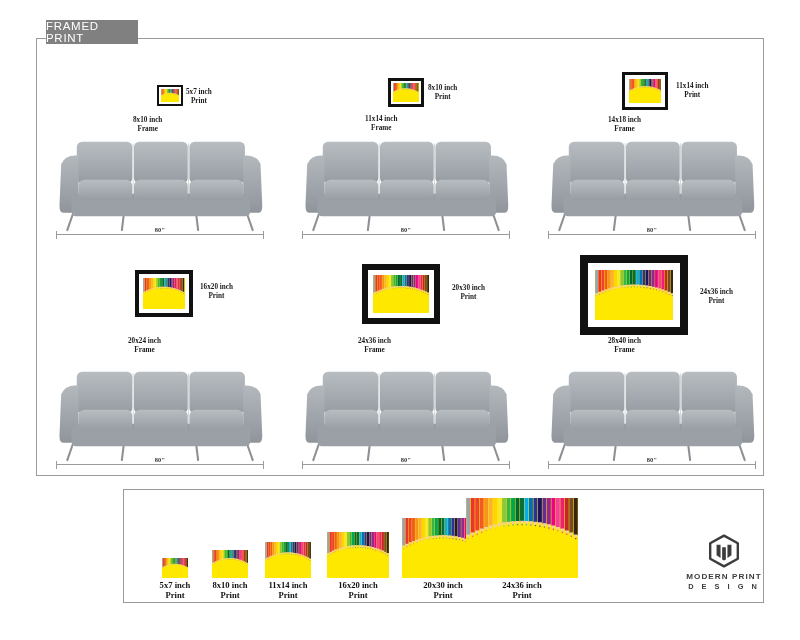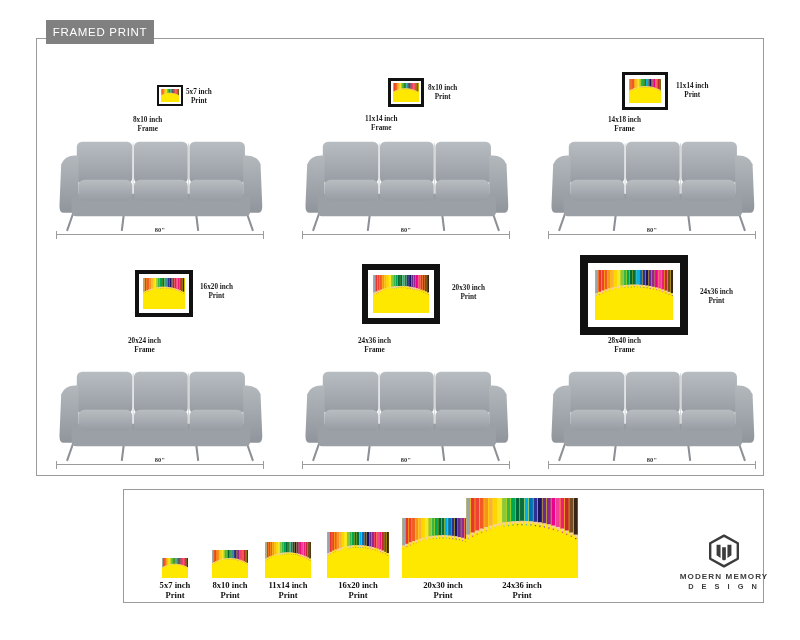--- a/index.html
+++ b/index.html
@@ -15,21 +15,21 @@
   #framed-panel{left:36px;top:38px;width:728px;height:438px;}
   #print-panel{left:123px;top:489px;width:641px;height:114px;}
 
   .tab{
     position:absolute;background:#808080;color:#ffffff;
     font-family:"Liberation Sans", sans-serif;
     font-size:11.5px;letter-spacing:.7px;
     display:flex;align-items:center;justify-content:center;
     box-sizing:border-box;
   }
-  #tab-framed{left:46px;top:20px;width:108px;height:24px;}
+  #tab-framed{left:46px;top:20px;width:92px;height:24px;}
   #tab-print{left:656px;top:489px;width:108px;height:24px;}
   .frame-box{
     position:absolute;background:#111;
     display:flex;align-items:center;justify-content:center;
     box-sizing:border-box;
   }
   .frame-mat{background:#fff;width:100%;height:100%;box-sizing:border-box;
              display:flex;align-items:center;justify-content:center;}
   .art{position:relative;overflow:hidden;background:#ffe800;}
 
@@ -1465,17 +1465,17 @@
 
   <div id="logo">
     <div class="mark">
       <svg viewBox="0 0 64 64" width="34" height="34" aria-hidden="true">
         <path d="M32 3 L58 17.5 L58 46.5 L32 61 L6 46.5 L6 17.5 Z" fill="none" stroke="#3c3c3c" stroke-width="4.5" stroke-linejoin="round"></path>
         <path d="M18 20 L18 40 L25.5 45 L25.5 20 Z" fill="#3c3c3c"></path>
         <path d="M46 20 L46 40 L38.5 45 L38.5 20 Z" fill="#3c3c3c"></path>
         <path d="M28.5 25 L35.5 25 L35.5 48 L32 50 L28.5 48 Z" fill="#3c3c3c"></path>
       </svg>
     </div>
-    <div class="brand">MODERN MEMORY</div>
+    <div class="brand">MODERN PRINT</div>
     <div class="brand2">D E S I G N</div>
   </div>
 
 </div>
 
 </body></html>

